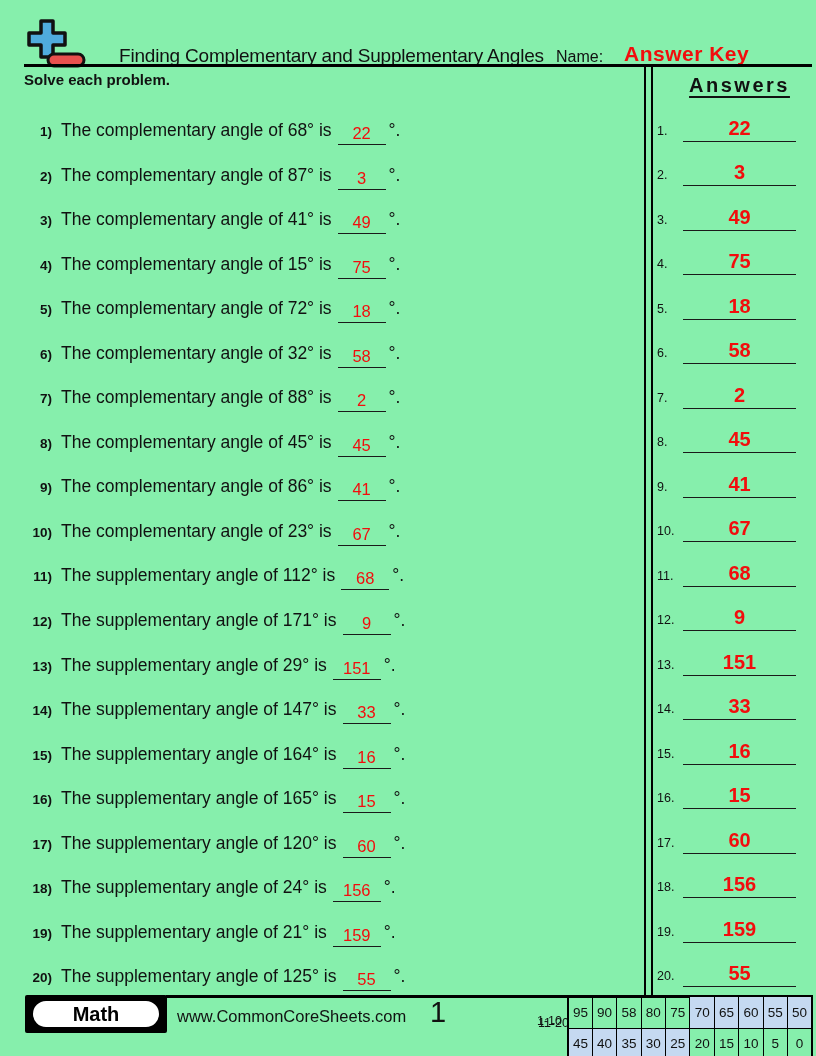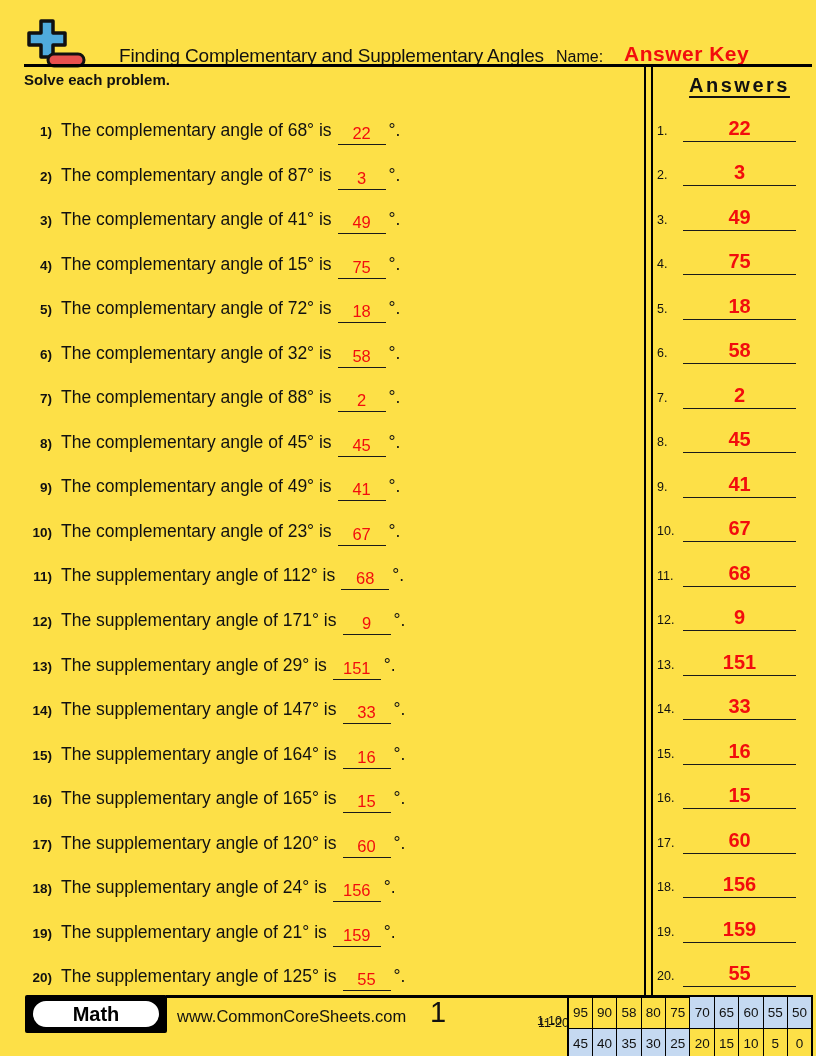--- a/index.html
+++ b/index.html
@@ -1,19 +1,19 @@
 <!DOCTYPE html>
 <html><head>
 <meta charset="utf-8">
 <style>
   * { margin:0; padding:0; box-sizing:border-box; }
   html,body { background:#fff; }
   .page {
     position:relative; width:816px; height:1056px; margin:0 auto;
-    background:#fde047; color:#111; overflow:hidden;
+    background:#86efac; color:#111; overflow:hidden;
     font-family:"Liberation Sans", sans-serif;
     --answer-red:#f20d0d; --shade-blue:#c5d9f1; --logo-blue:#4fabdd; --logo-red:#e8504e;
   }
 
   
   .logo { position:absolute; left:24px; top:18px; width:64px; height:50px; }
   .title { position:absolute; left:119px; top:45px; font-size:19px; letter-spacing:-0.2px; white-space:nowrap; }
   .name-label { position:absolute; left:556px; top:48px; font-size:16px; }
   .answer-key { position:absolute; left:624px; top:42px; font-size:21px; font-weight:bold; color:var(--answer-red); letter-spacing:0.5px; }
   .header-rule { position:absolute; left:24px; top:64px; width:788px; height:3px; background:#000; }
@@ -87,21 +87,21 @@
 
   <div class="problems-list" id="problems-list">
       <div class="problem-row"><span class="pnum">1)</span><span class="ptext">The complementary angle of 68° is</span><span class="blank"><span class="pans">22</span></span><span class="psuf">°.</span></div>
       <div class="problem-row"><span class="pnum">2)</span><span class="ptext">The complementary angle of 87° is</span><span class="blank"><span class="pans">3</span></span><span class="psuf">°.</span></div>
       <div class="problem-row"><span class="pnum">3)</span><span class="ptext">The complementary angle of 41° is</span><span class="blank"><span class="pans">49</span></span><span class="psuf">°.</span></div>
       <div class="problem-row"><span class="pnum">4)</span><span class="ptext">The complementary angle of 15° is</span><span class="blank"><span class="pans">75</span></span><span class="psuf">°.</span></div>
       <div class="problem-row"><span class="pnum">5)</span><span class="ptext">The complementary angle of 72° is</span><span class="blank"><span class="pans">18</span></span><span class="psuf">°.</span></div>
       <div class="problem-row"><span class="pnum">6)</span><span class="ptext">The complementary angle of 32° is</span><span class="blank"><span class="pans">58</span></span><span class="psuf">°.</span></div>
       <div class="problem-row"><span class="pnum">7)</span><span class="ptext">The complementary angle of 88° is</span><span class="blank"><span class="pans">2</span></span><span class="psuf">°.</span></div>
       <div class="problem-row"><span class="pnum">8)</span><span class="ptext">The complementary angle of 45° is</span><span class="blank"><span class="pans">45</span></span><span class="psuf">°.</span></div>
-      <div class="problem-row"><span class="pnum">9)</span><span class="ptext">The complementary angle of 49° is</span><span class="blank"><span class="pans">41</span></span><span class="psuf">°.</span></div>
+      <div class="problem-row"><span class="pnum">9)</span><span class="ptext">The complementary angle of 86° is</span><span class="blank"><span class="pans">41</span></span><span class="psuf">°.</span></div>
       <div class="problem-row"><span class="pnum">10)</span><span class="ptext">The complementary angle of 23° is</span><span class="blank"><span class="pans">67</span></span><span class="psuf">°.</span></div>
       <div class="problem-row"><span class="pnum">11)</span><span class="ptext">The supplementary angle of 112° is</span><span class="blank"><span class="pans">68</span></span><span class="psuf">°.</span></div>
       <div class="problem-row"><span class="pnum">12)</span><span class="ptext">The supplementary angle of 171° is</span><span class="blank"><span class="pans">9</span></span><span class="psuf">°.</span></div>
       <div class="problem-row"><span class="pnum">13)</span><span class="ptext">The supplementary angle of 29° is</span><span class="blank"><span class="pans">151</span></span><span class="psuf">°.</span></div>
       <div class="problem-row"><span class="pnum">14)</span><span class="ptext">The supplementary angle of 147° is</span><span class="blank"><span class="pans">33</span></span><span class="psuf">°.</span></div>
       <div class="problem-row"><span class="pnum">15)</span><span class="ptext">The supplementary angle of 164° is</span><span class="blank"><span class="pans">16</span></span><span class="psuf">°.</span></div>
       <div class="problem-row"><span class="pnum">16)</span><span class="ptext">The supplementary angle of 165° is</span><span class="blank"><span class="pans">15</span></span><span class="psuf">°.</span></div>
       <div class="problem-row"><span class="pnum">17)</span><span class="ptext">The supplementary angle of 120° is</span><span class="blank"><span class="pans">60</span></span><span class="psuf">°.</span></div>
       <div class="problem-row"><span class="pnum">18)</span><span class="ptext">The supplementary angle of 24° is</span><span class="blank"><span class="pans">156</span></span><span class="psuf">°.</span></div>
       <div class="problem-row"><span class="pnum">19)</span><span class="ptext">The supplementary angle of 21° is</span><span class="blank"><span class="pans">159</span></span><span class="psuf">°.</span></div>

